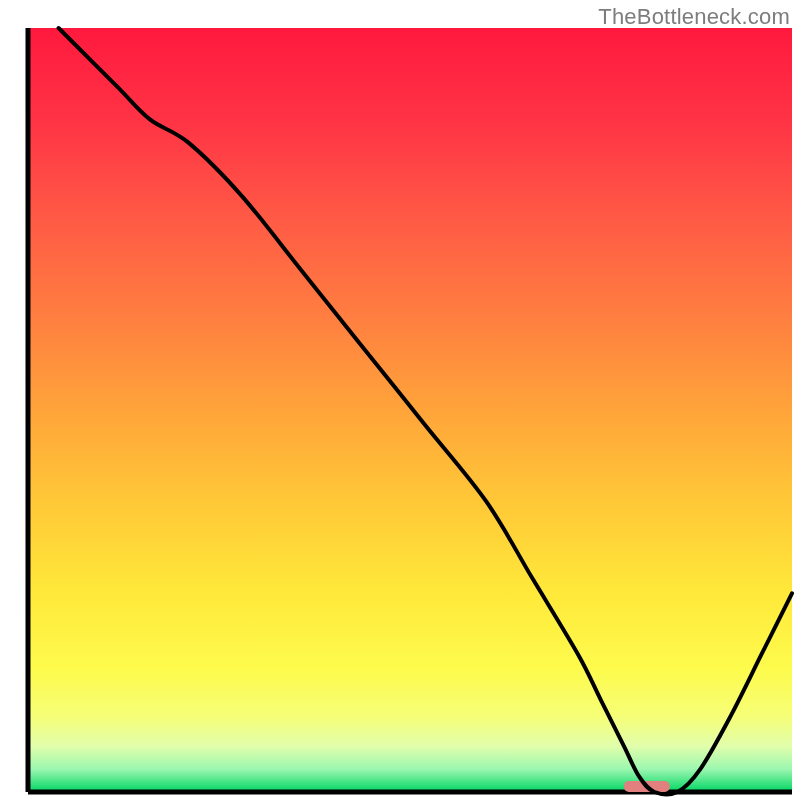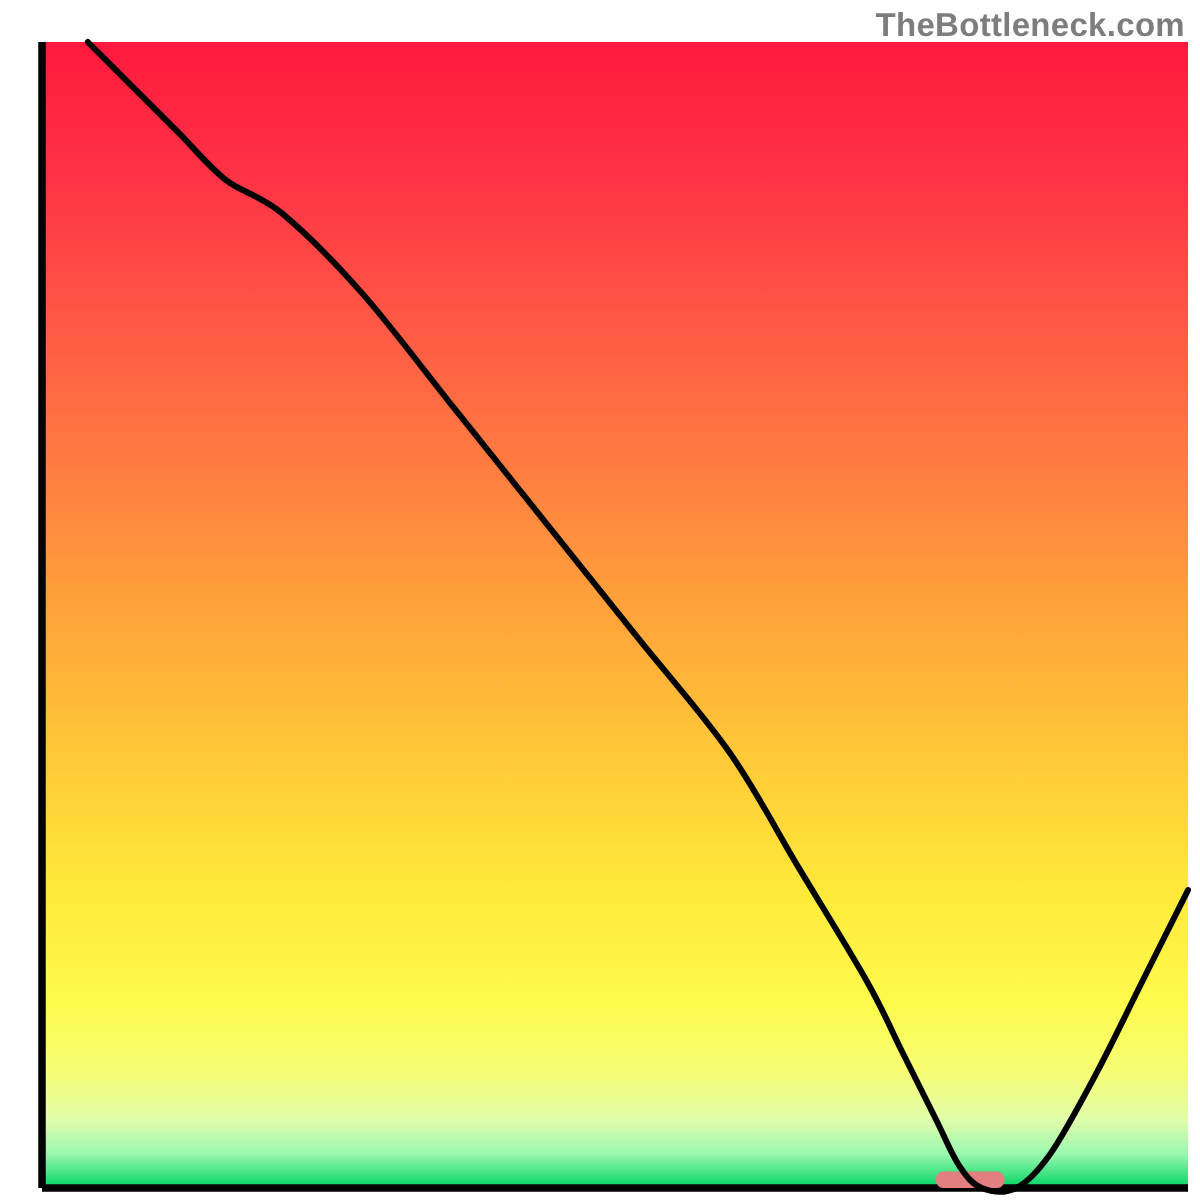--- a/index.html
+++ b/index.html
@@ -17,21 +17,21 @@
   }
   svg {
     display: block;
   }
   .watermark {
     position: absolute;
     top: 4px;
     right: 10px;
     font-family: Arial, Helvetica, sans-serif;
     font-size: 22px;
-    font-weight: bold;
+    font-weight: normal;
     color: #7d7d7d;
     letter-spacing: 0.2px;
   }
 </style>
 </head>
 <body>
 
 <div class="chart-container">
   <svg id="chart-svg" width="800" height="800" viewBox="0 0 800 800">
     <defs>

